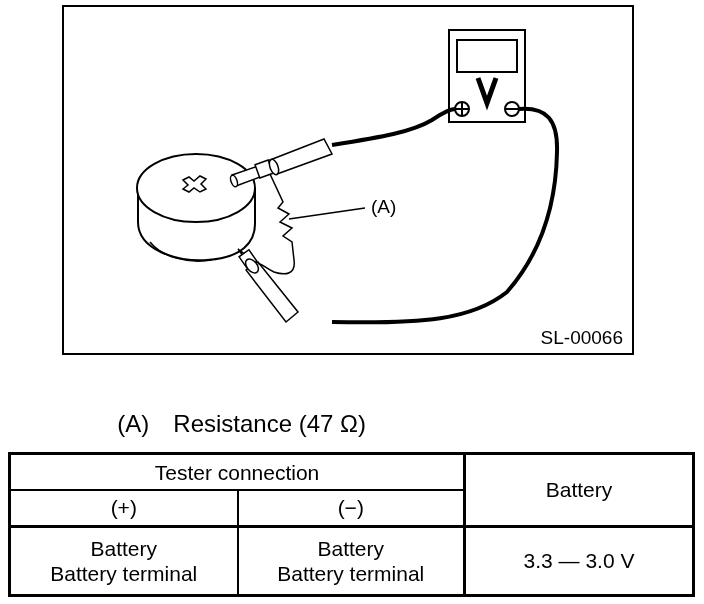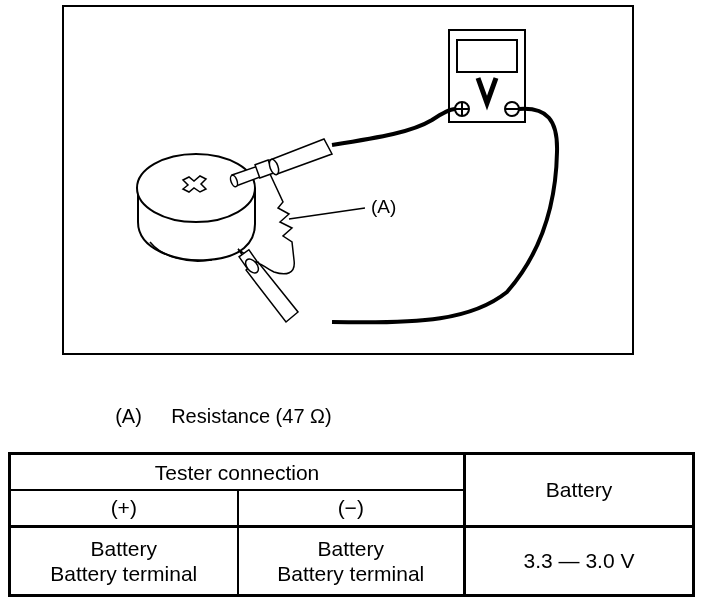--- a/index.html
+++ b/index.html
@@ -42,21 +42,21 @@
     .callout-label {
       position: absolute;
       left: 369px;
       top: 194px;
       font-size: 19px;
     }
     .legend {
       position: absolute;
       left: 104px;
       top: 382px;
-      font-size: 20px;
+      font-size: 24px;
       white-space: pre;
     }
     .legend .key { display: inline-block; width: 56px; }
 
     table.spec {
       position: absolute;
       left: 8px;
       top: 452px;
       width: 684px;
       height: 145px;
@@ -126,20 +126,21 @@
       <path d="M244 268 L256 260 L296 310 L284 320 Z" fill="#fff" stroke="#000" stroke-width="1.5"></path>
       <ellipse cx="250" cy="264" rx="5" ry="8" transform="rotate(-40 250 264)" fill="#fff" stroke="#000" stroke-width="1.5"></ellipse>
     </g>
 
     <g>
       <path d="M268 172 L281 200 L276 206 L287 212 L278 220 L290 226 L281 234 L290 240 L292 258 C 294 272, 284 274, 272 270 C 262 265, 258 260, 256 262" fill="none" stroke="#000" stroke-width="1.5"></path>
       <line x1="287" y1="217" x2="363" y2="206" stroke="#000" stroke-width="1.5"></line>
     </g>
   </svg>
   <span class="callout-label" style="left:307px; top:189px;">(A)</span>
+  <span class="fig-id">SL-00066</span>
 </div>
 
 <div class="legend">
   <span class="key">(A)</span><span>Resistance (47 Ω)</span>
 </div>
 
 <table class="spec">
   <colgroup>
     <col style="width:228px">
     <col style="width:227px">

